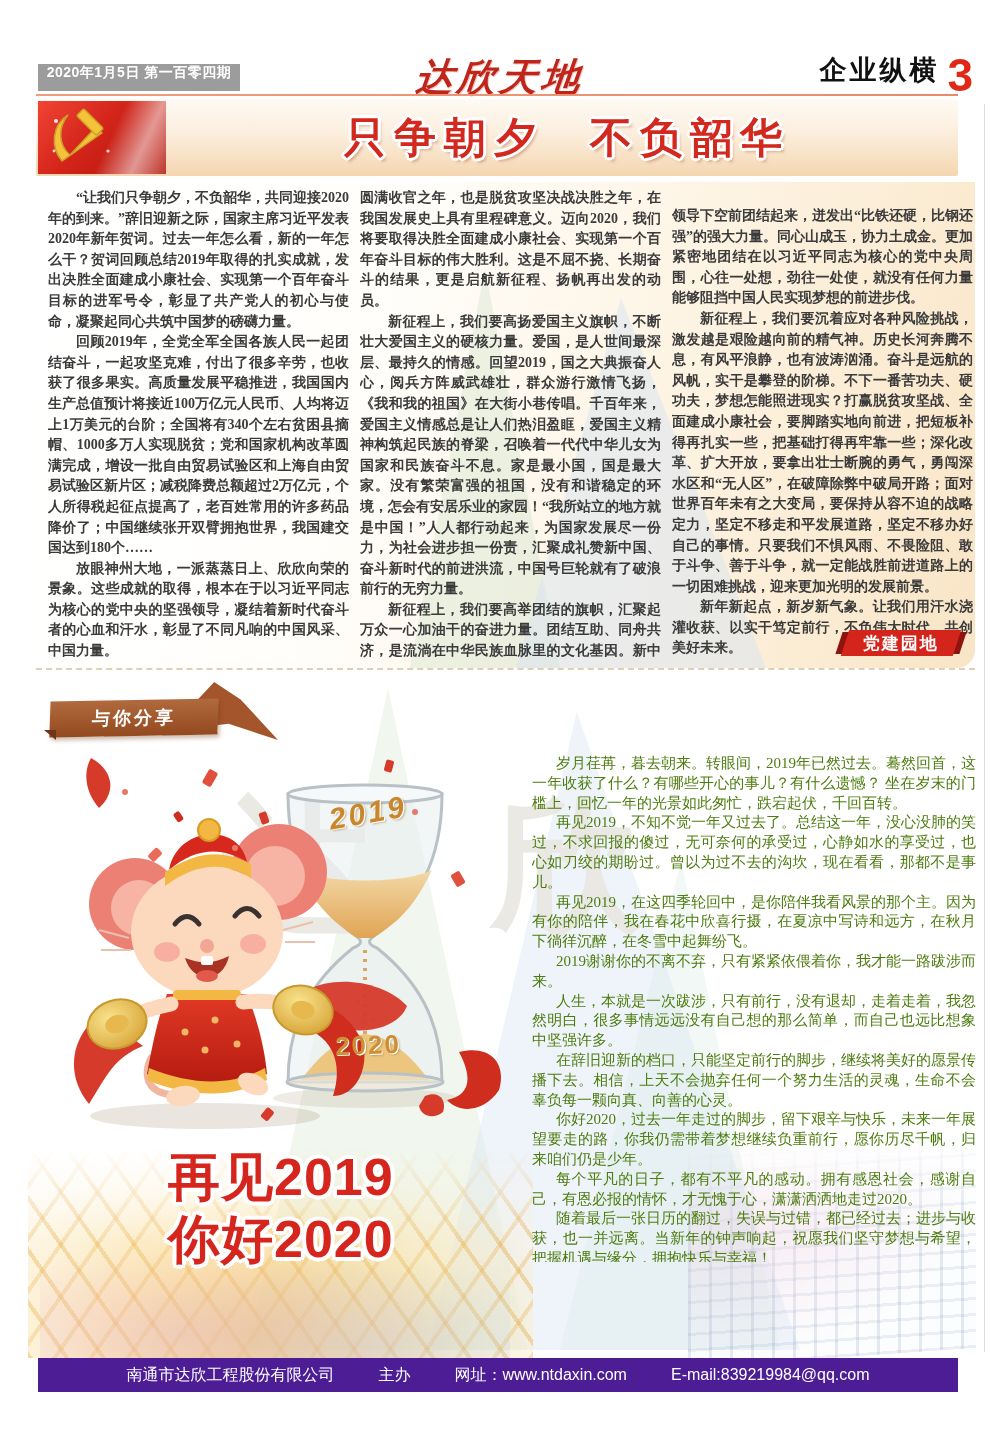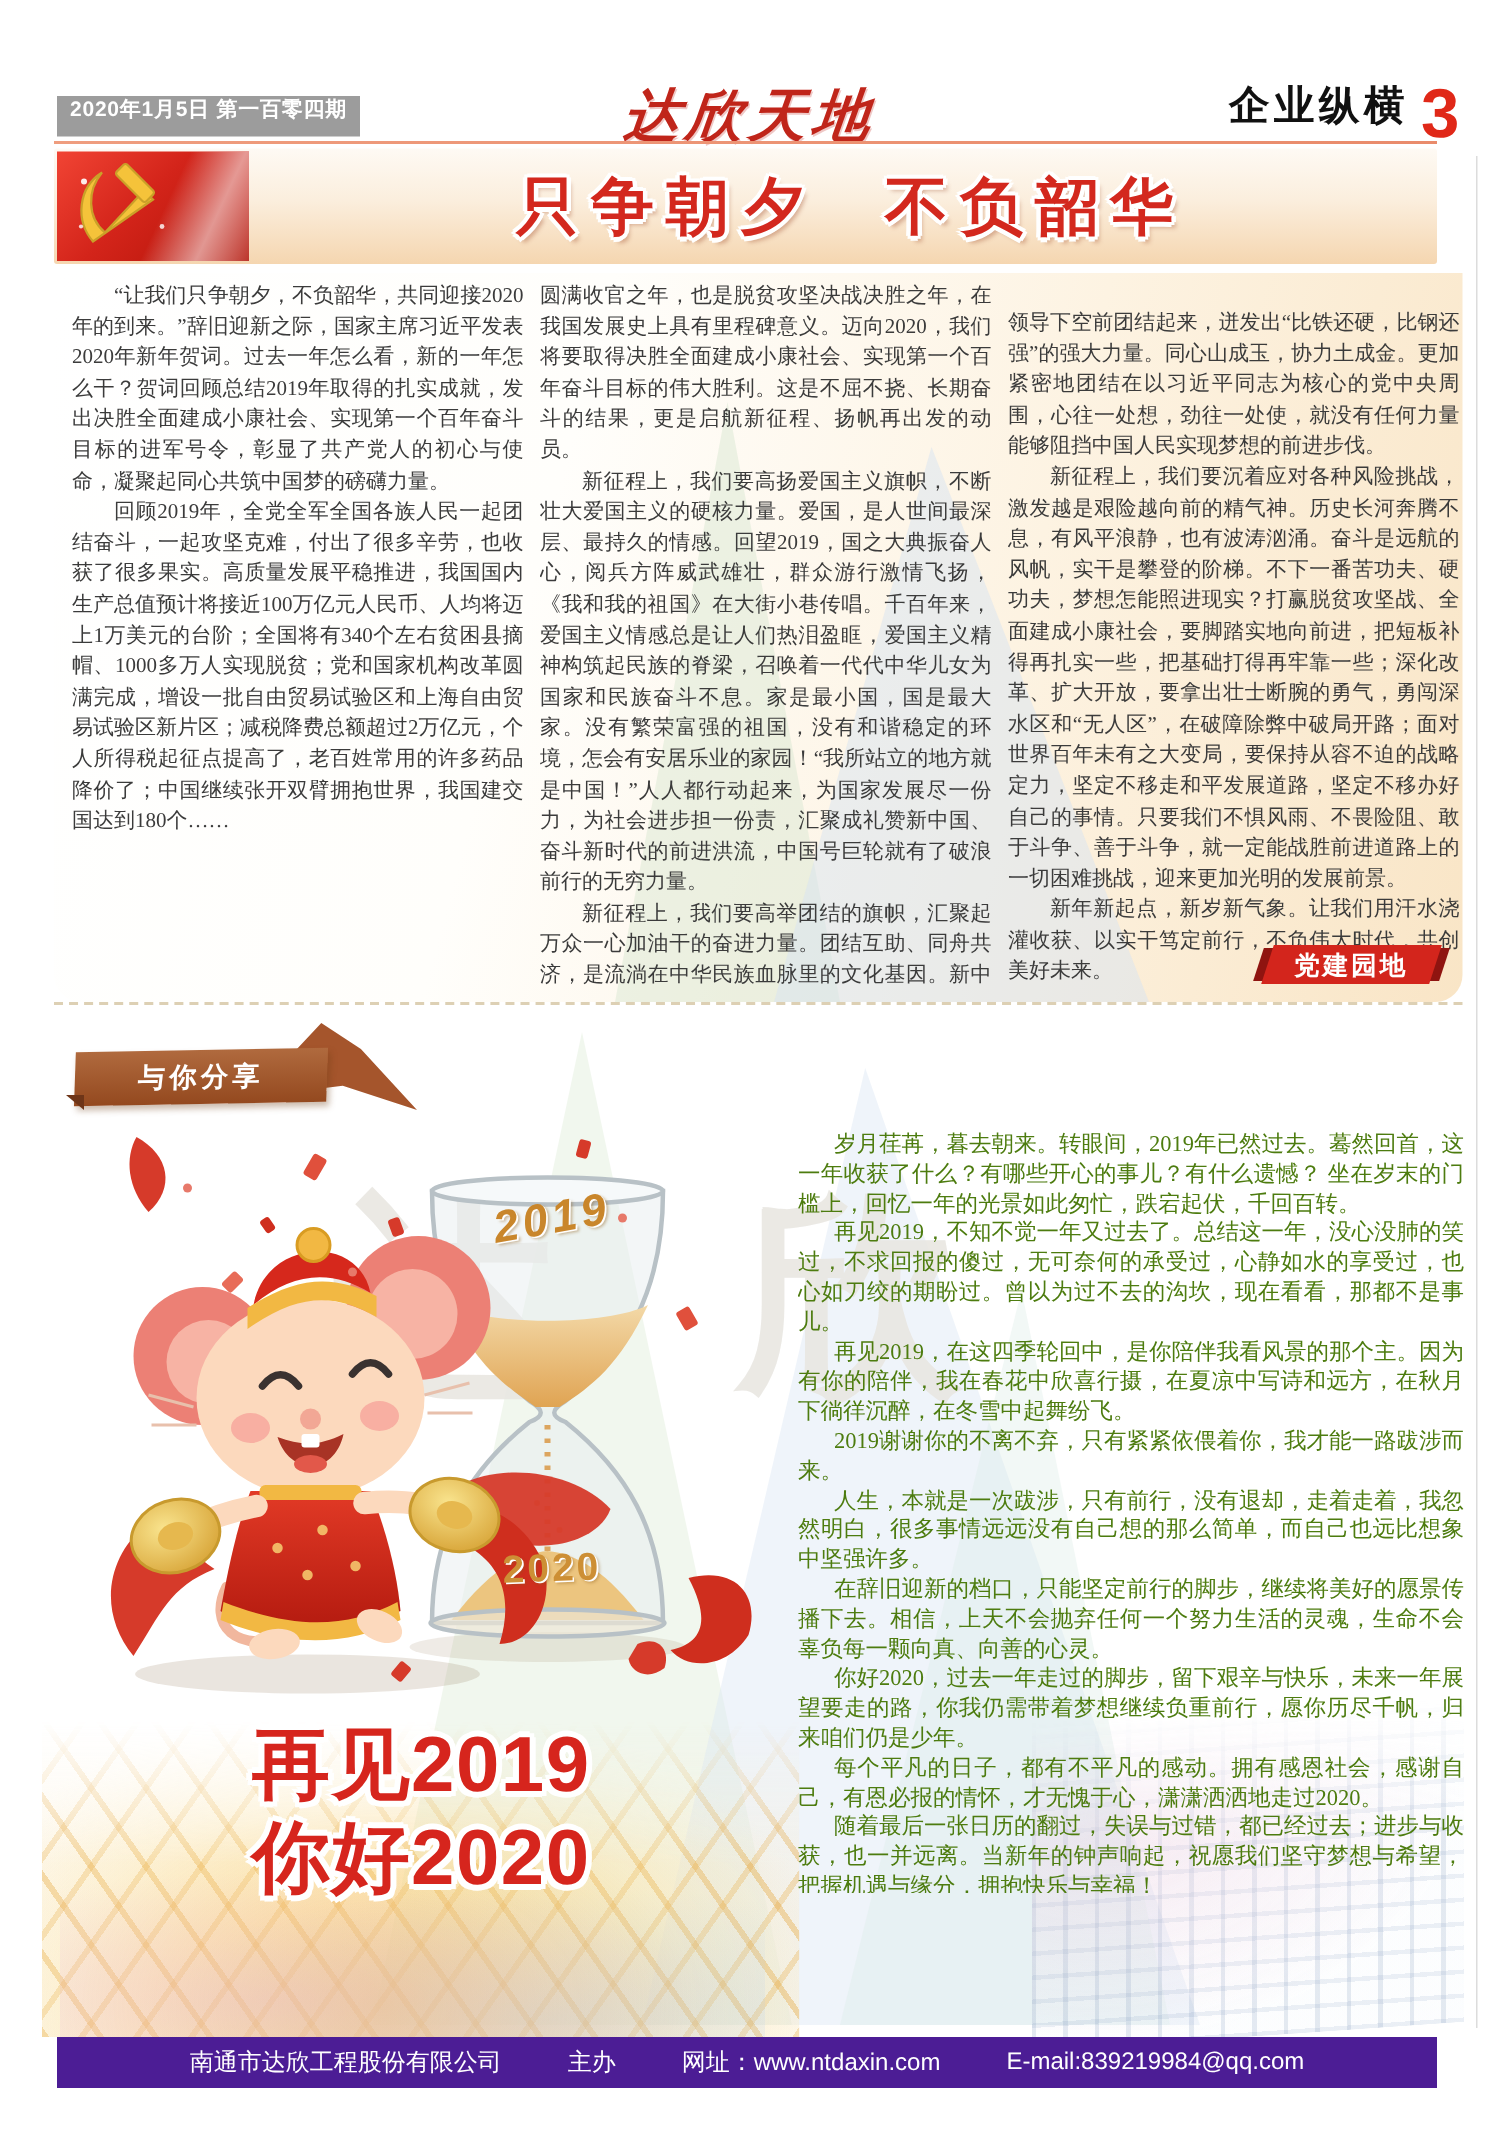--- a/index.html
+++ b/index.html
@@ -52,21 +52,21 @@
     border-radius:0 0 18px 18px;overflow:hidden;
   }
   .tri{position:absolute;bottom:0;}
   .tri-green-top{left:374px;width:150px;height:400px;background:#dcead5;opacity:.55;clip-path:polygon(50% 0,0 100%,100% 100%);}
   .tri-blue-top{left:480px;width:250px;height:370px;background:#d7e4f2;opacity:.5;clip-path:polygon(42% 0,0 100%,100% 100%);}
   .col{
     position:absolute;top:6px;width:301px;height:472px;overflow:hidden;
     font-family:"Liberation Serif", serif;font-size:14px;line-height:20.6px;
     color:#3b3b3b;text-align:justify;
   }
-  .col p{margin:0;text-indent:2em;}
+  .col p{margin:0;text-indent:2em;font-weight:bold;}
   .col p.cont{text-indent:0;}
   .col-1{left:12px;}
   .col-2{left:324px;}
   .col-3{left:636px;margin-top:18px;}
   .badge{
     position:absolute;right:18px;bottom:12px;width:112px;height:26px;
     background:#d3251c;transform:skewX(-18deg);
     display:flex;align-items:center;justify-content:center;
     box-shadow:-8px 0 0 -2px #8f1410,8px 0 0 -2px #8f1410;
   }
@@ -194,20 +194,21 @@
       <span>不负韶华</span>
     </div>
   </div>
 
   <div class="top-section">
     <div class="tri tri-green-top"></div>
     <div class="tri tri-blue-top"></div>
     <div class="col col-1">
       <p>“让我们只争朝夕，不负韶华，共同迎接2020年的到来。”辞旧迎新之际，国家主席习近平发表2020年新年贺词。过去一年怎么看，新的一年怎么干？贺词回顾总结2019年取得的扎实成就，发出决胜全面建成小康社会、实现第一个百年奋斗目标的进军号令，彰显了共产党人的初心与使命，凝聚起同心共筑中国梦的磅礴力量。</p>
       <p>回顾2019年，全党全军全国各族人民一起团结奋斗，一起攻坚克难，付出了很多辛劳，也收获了很多果实。高质量发展平稳推进，我国国内生产总值预计将接近100万亿元人民币、人均将迈上1万美元的台阶；全国将有340个左右贫困县摘帽、1000多万人实现脱贫；党和国家机构改革圆满完成，增设一批自由贸易试验区和上海自由贸易试验区新片区；减税降费总额超过2万亿元，个人所得税起征点提高了，老百姓常用的许多药品降价了；中国继续张开双臂拥抱世界，我国建交国达到180个……</p>
+      <p>放眼神州大地，一派蒸蒸日上、欣欣向荣的景象。这些成就的取得，根本在于以习近平同志为核心的党中央的坚强领导，凝结着新时代奋斗者的心血和汗水，彰显了不同凡响的中国风采、中国力量。</p>
 
     </div>
     <div class="col col-2">
       <p class="cont">圆满收官之年，也是脱贫攻坚决战决胜之年，在我国发展史上具有里程碑意义。迈向2020，我们将要取得决胜全面建成小康社会、实现第一个百年奋斗目标的伟大胜利。这是不屈不挠、长期奋斗的结果，更是启航新征程、扬帆再出发的动员。</p>
       <p>新征程上，我们要高扬爱国主义旗帜，不断壮大爱国主义的硬核力量。爱国，是人世间最深层、最持久的情感。回望2019，国之大典振奋人心，阅兵方阵威武雄壮，群众游行激情飞扬，《我和我的祖国》在大街小巷传唱。千百年来，爱国主义情感总是让人们热泪盈眶，爱国主义精神构筑起民族的脊梁，召唤着一代代中华儿女为国家和民族奋斗不息。家是最小国，国是最大家。没有繁荣富强的祖国，没有和谐稳定的环境，怎会有安居乐业的家园！“我所站立的地方就是中国！”人人都行动起来，为国家发展尽一份力，为社会进步担一份责，汇聚成礼赞新中国、奋斗新时代的前进洪流，中国号巨轮就有了破浪前行的无穷力量。</p>
       <p>新征程上，我们要高举团结的旗帜，汇聚起万众一心加油干的奋进力量。团结互助、同舟共济，是流淌在中华民族血脉里的文化基因。新中国成立70年来，我们之所以能战胜种种艰难困苦，不断从胜利走向胜利，一个重要原因就是中国人民在党的</p>
     </div>
     <div class="col col-3">
       <p class="cont">领导下空前团结起来，迸发出“比铁还硬，比钢还强”的强大力量。同心山成玉，协力土成金。更加紧密地团结在以习近平同志为核心的党中央周围，心往一处想，劲往一处使，就没有任何力量能够阻挡中国人民实现梦想的前进步伐。</p>
       <p>新征程上，我们要沉着应对各种风险挑战，激发越是艰险越向前的精气神。历史长河奔腾不息，有风平浪静，也有波涛汹涌。奋斗是远航的风帆，实干是攀登的阶梯。不下一番苦功夫、硬功夫，梦想怎能照进现实？打赢脱贫攻坚战、全面建成小康社会，要脚踏实地向前进，把短板补得再扎实一些，把基础打得再牢靠一些；深化改革、扩大开放，要拿出壮士断腕的勇气，勇闯深水区和“无人区”，在破障除弊中破局开路；面对世界百年未有之大变局，要保持从容不迫的战略定力，坚定不移走和平发展道路，坚定不移办好自己的事情。只要我们不惧风雨、不畏险阻、敢于斗争、善于斗争，就一定能战胜前进道路上的一切困难挑战，迎来更加光明的发展前景。</p>

